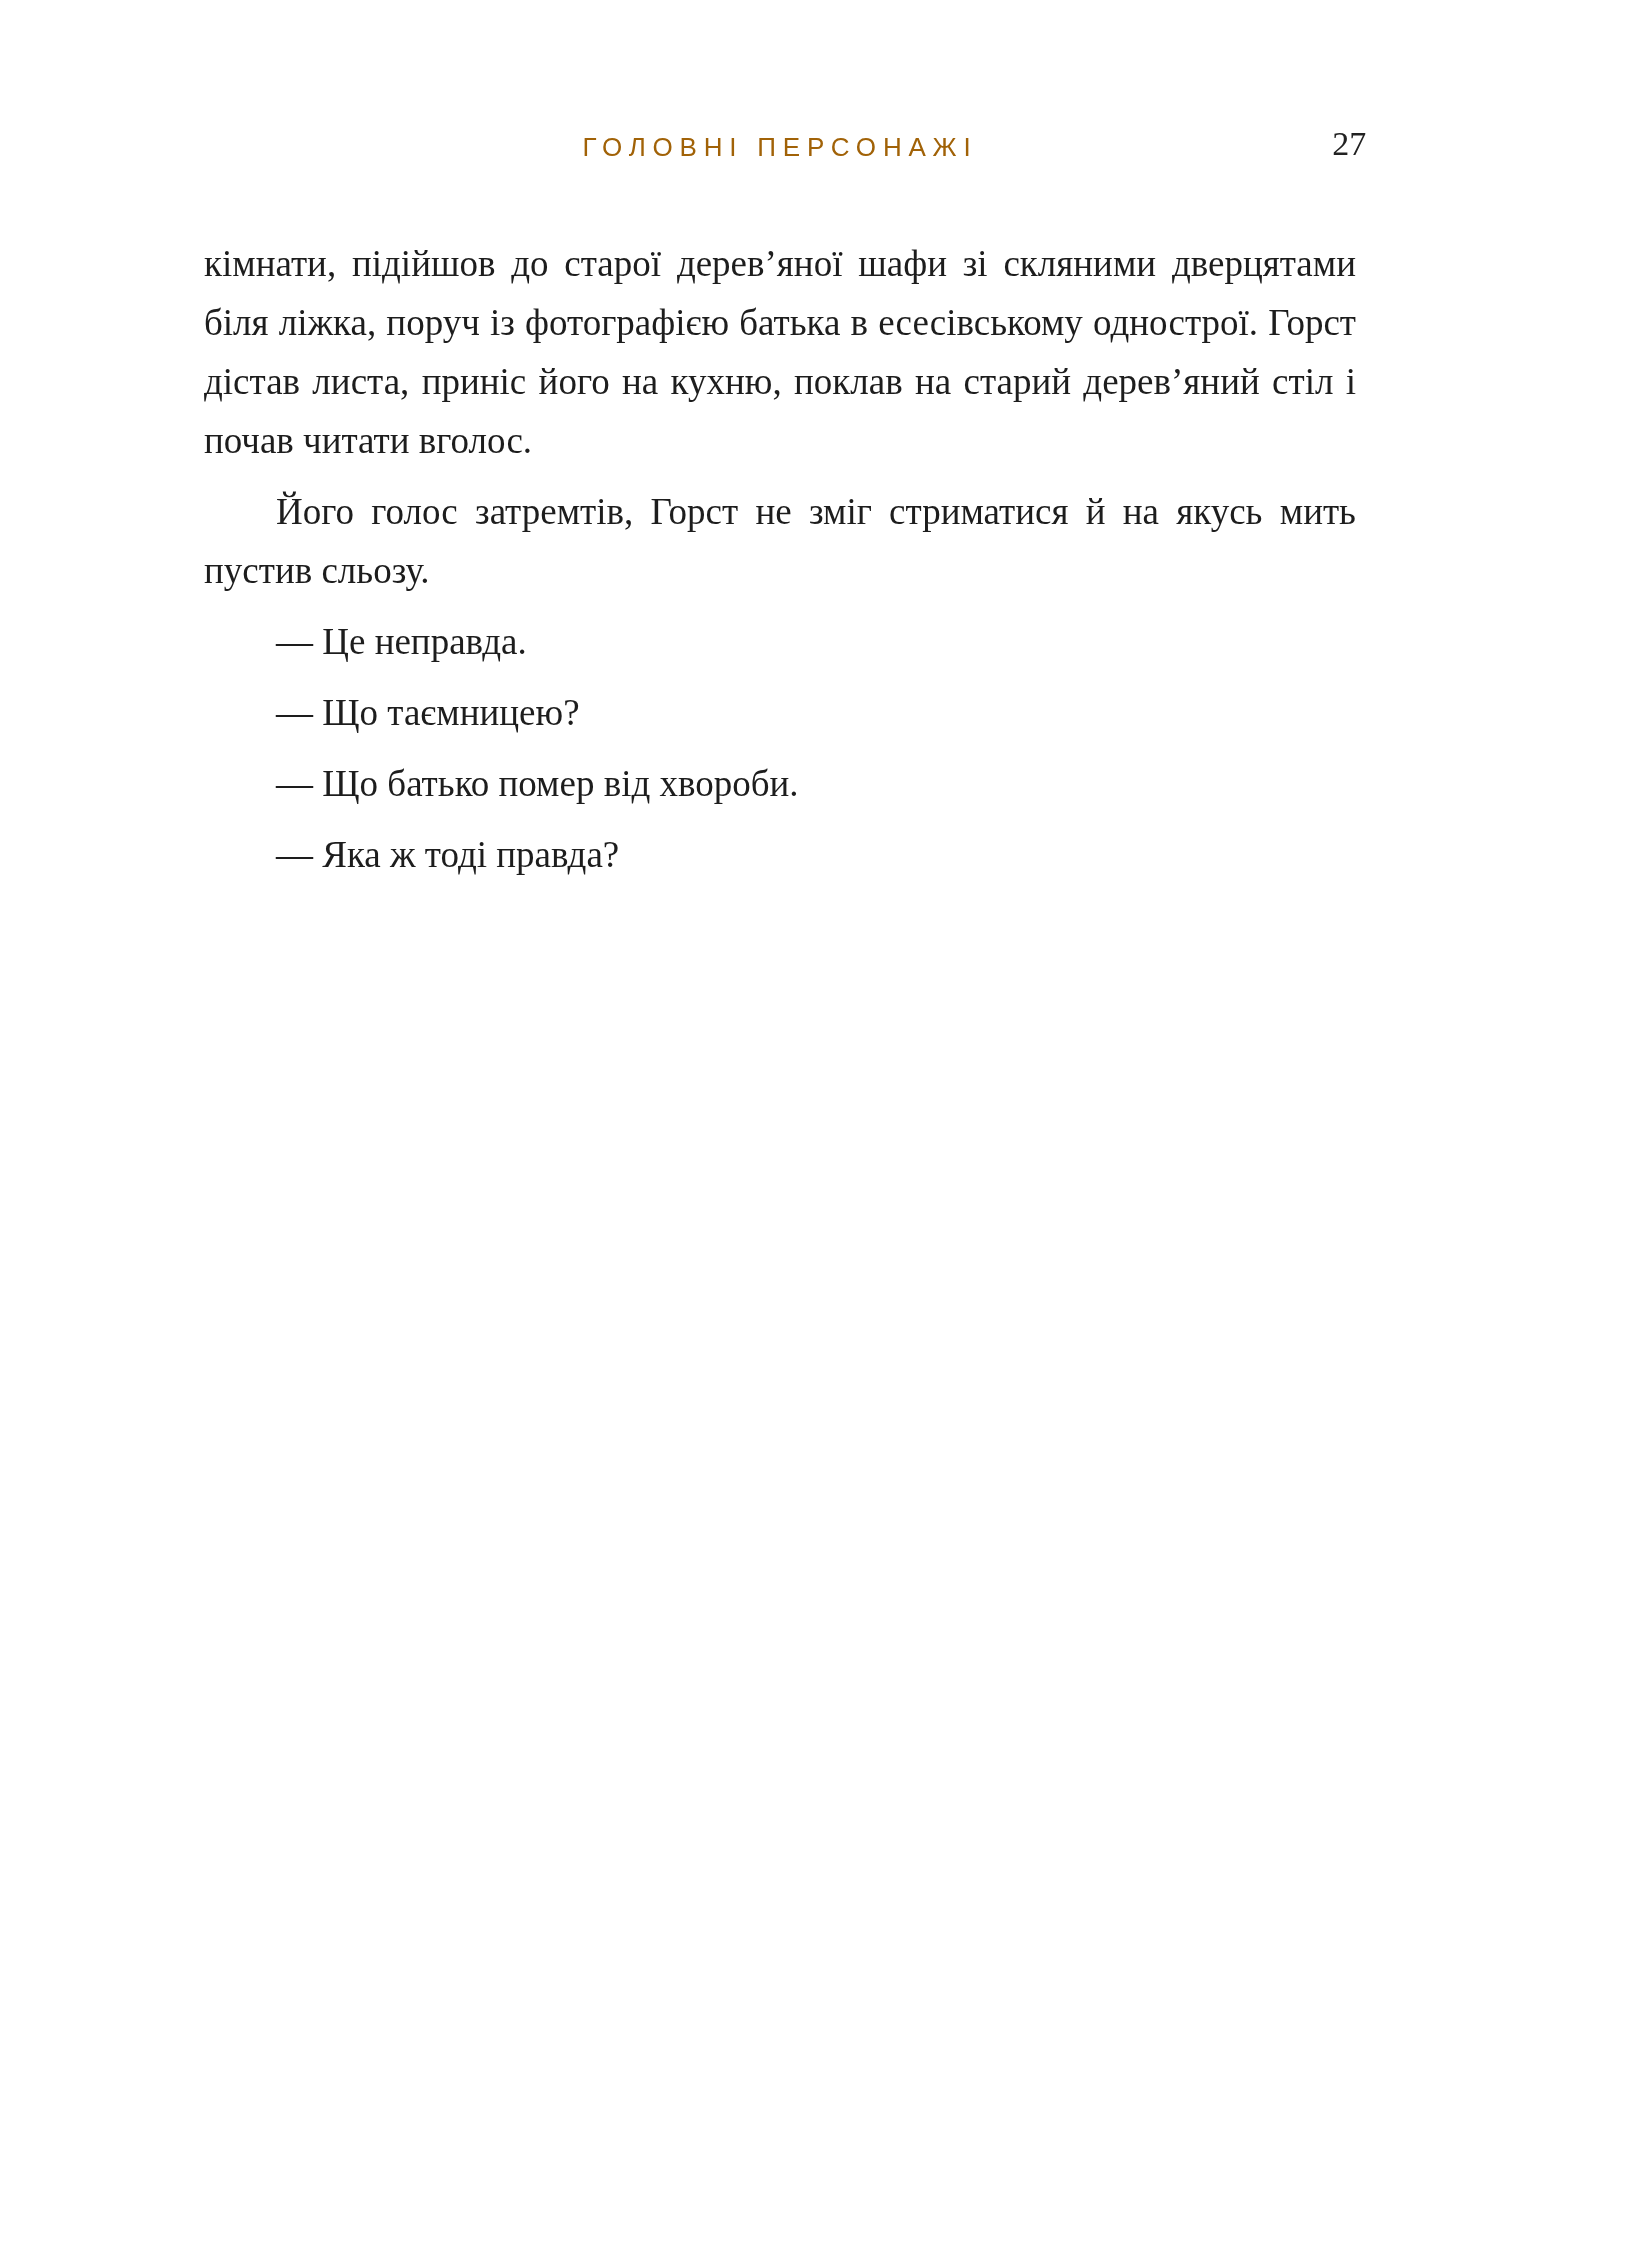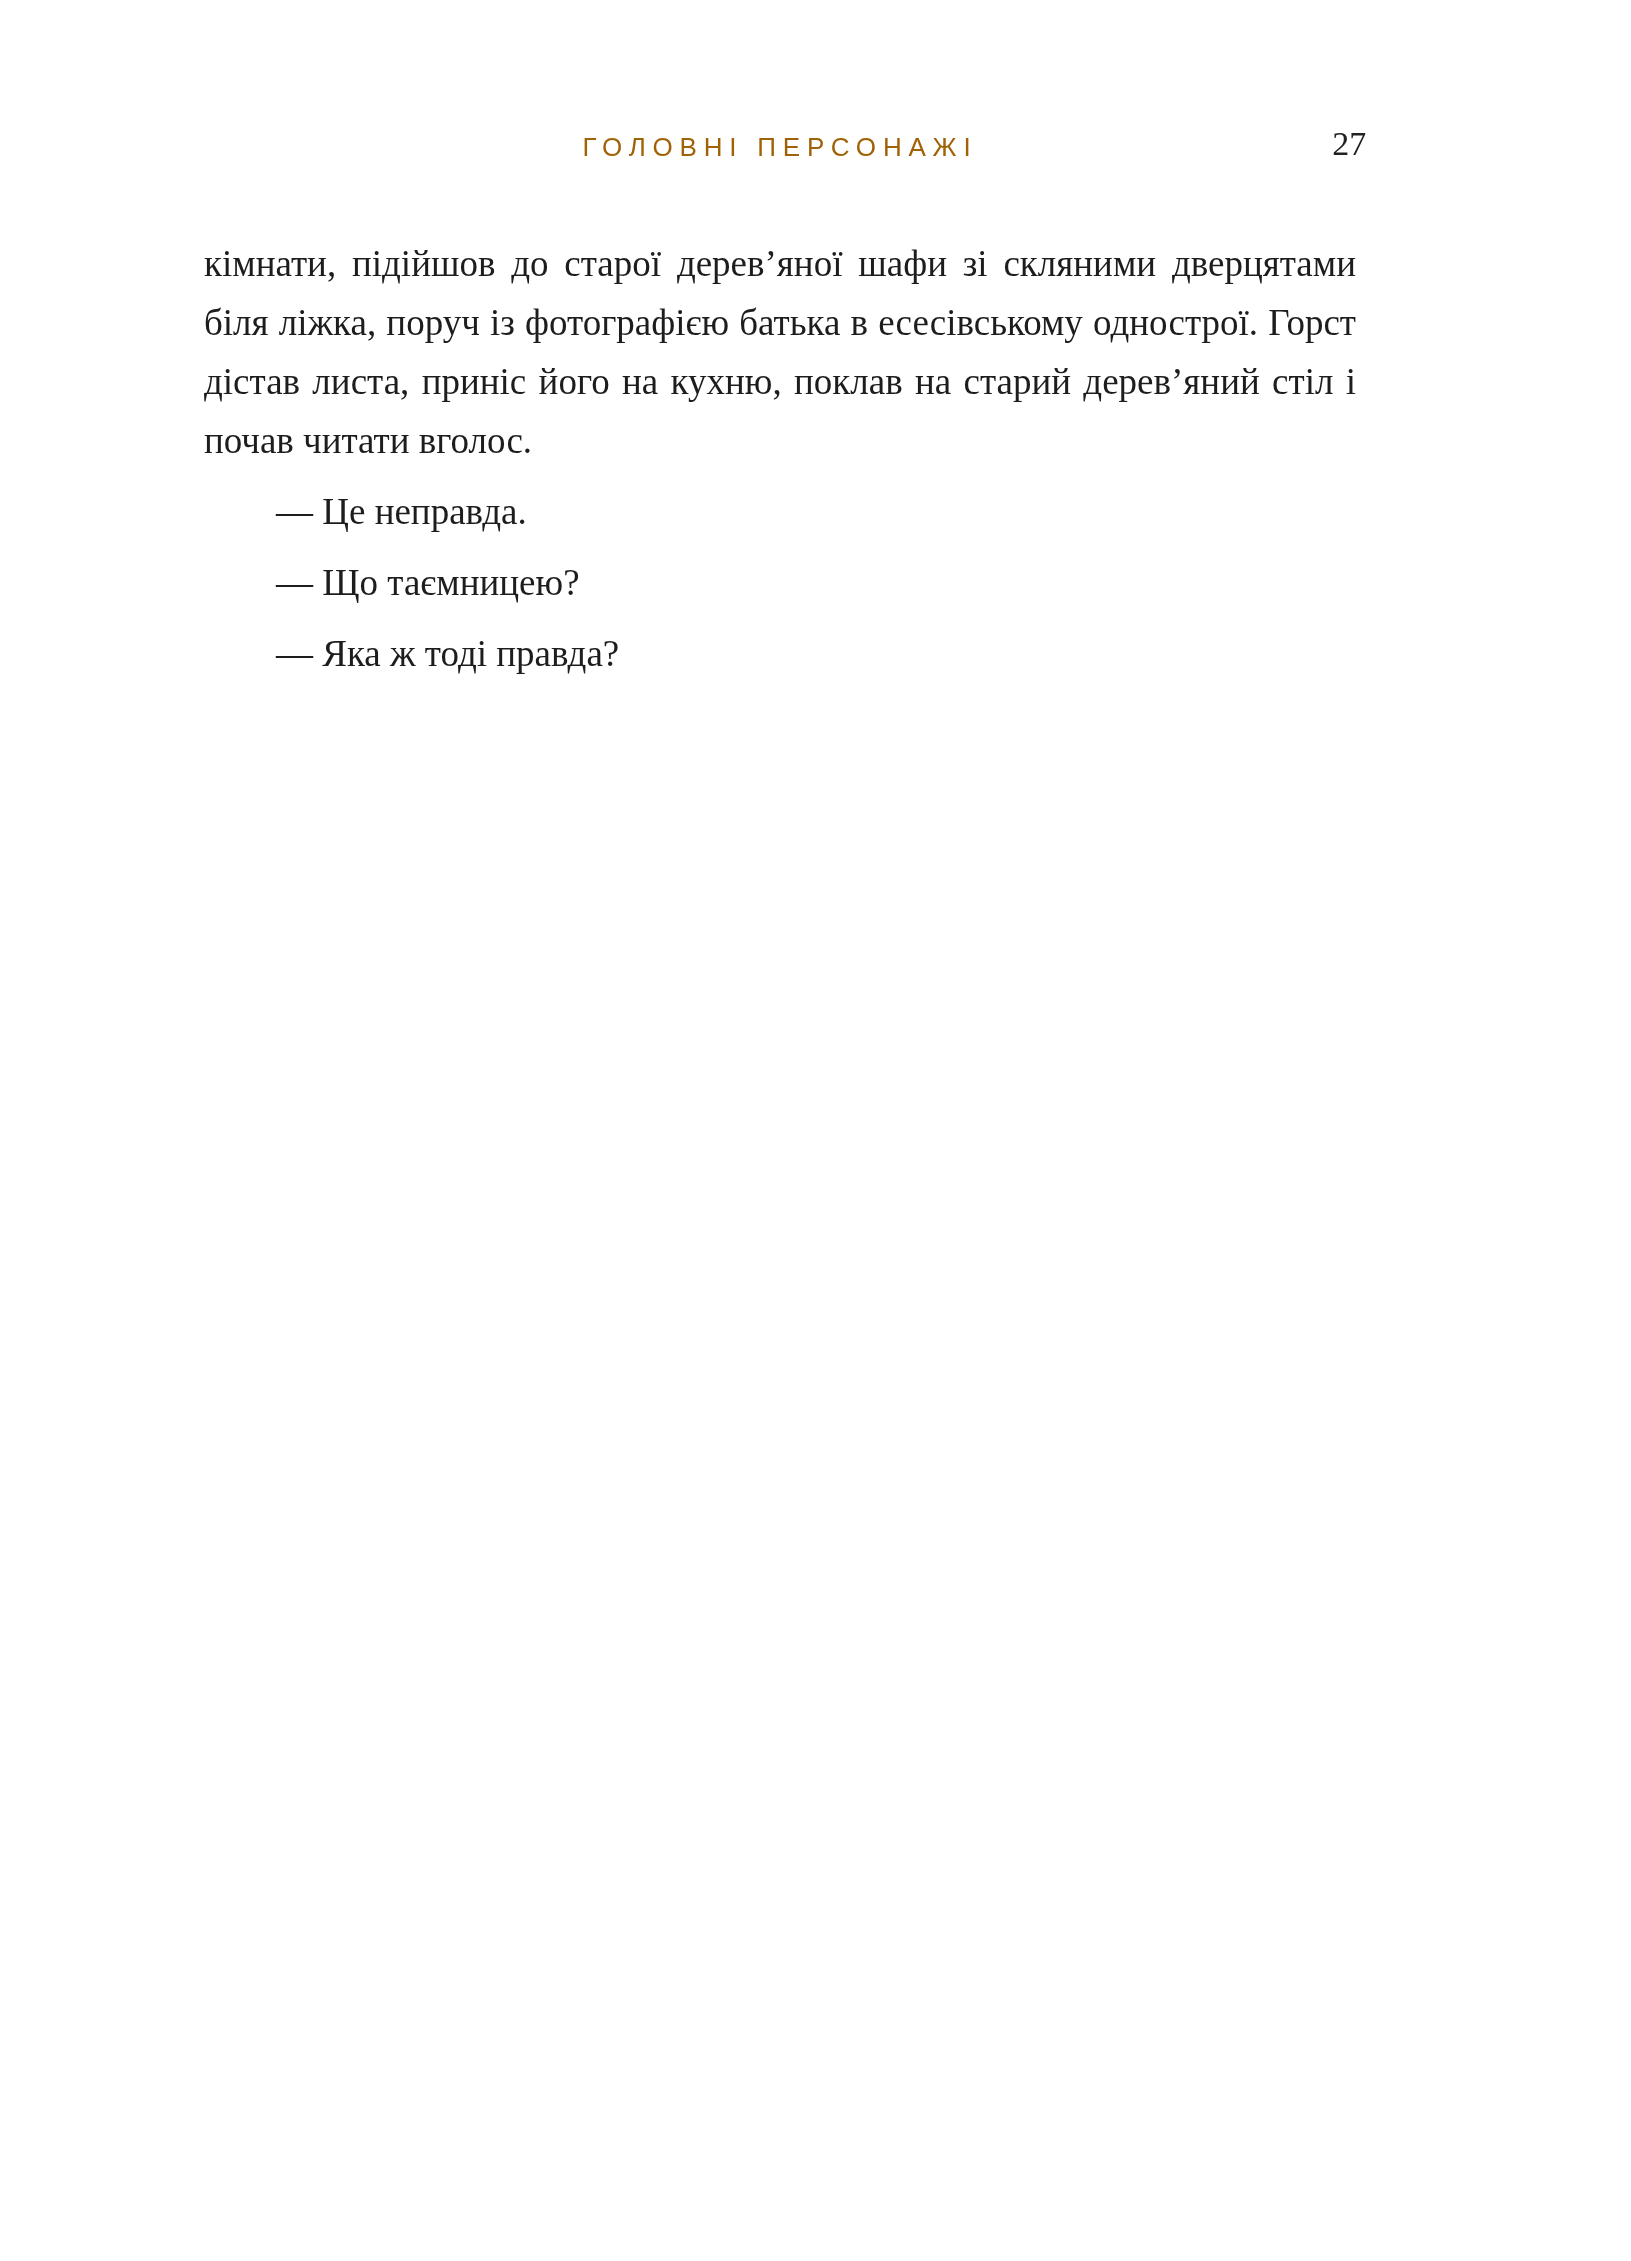--- a/index.html
+++ b/index.html
@@ -67,20 +67,22 @@
 <div class="page">
   <div class="content">
 
     <header class="page-header">
       <span class="running-title">ГОЛОВНІ ПЕРСОНАЖІ</span>
       <span class="page-number">27</span>
     </header>
 
     <main class="body-text">
       <p class="para">кімнати, підійшов до старої дерев’яної шафи зі скляними двер­цятами біля ліжка, поруч із фотографією батька в есесівському однострої. Горст дістав листа, приніс його на кухню, поклав на старий дерев’яний стіл і почав читати вголос.</p>
+      <p class="para indent">Його голос затремтів, Горст не зміг стриматися й на якусь мить пустив сльозу.</p>
       <p class="para indent">— Це неправда.</p>
       <p class="para indent">— Що таємницею?</p>
+      <p class="para indent">— Що батько помер від хвороби.</p>
       <p class="para indent">— Яка ж тоді правда?</p>
     </main>
 
   </div>
 </div>
 
 
 </body></html>

